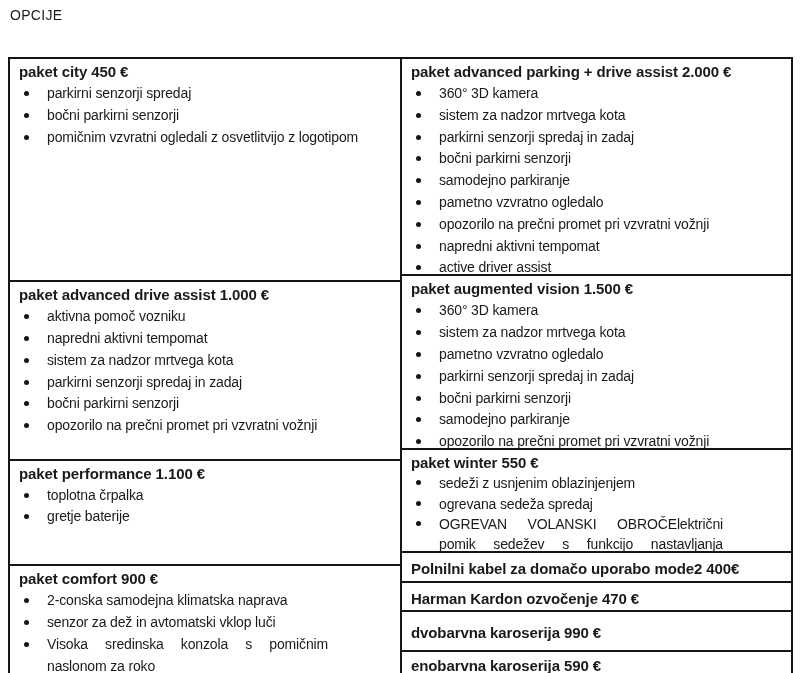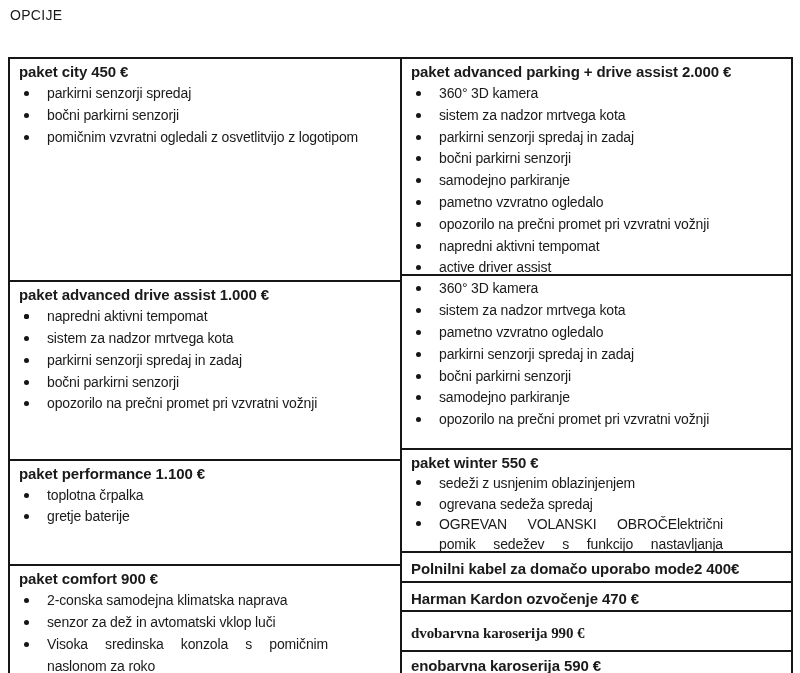--- a/index.html
+++ b/index.html
@@ -32,21 +32,21 @@
     padding: 2px 4px 0 9px;
     background: #ffffff;
   }
   .cell + .cell { border-top: 2px solid #161616; }
   .h-r1 { height: 222px; }
   .h-r2 { height: 179px; }
   .h-r3 { height: 106px; }
   .grow { flex: 1 1 auto; }
   .hs-a { height: 31px; }
   .hs-b { height: 29px; }
-  .hs-c { height: 41px; font-family: Liberation Serif, serif; }
+  .hs-c { height: 41px; }
   .cell-title {
     font-weight: bold;
     font-size: 15px;
     line-height: 22px;
     letter-spacing: -0.1px;
     white-space: nowrap;
   }
   .row-single { display: flex; align-items: center; padding-top: 4px; }
   ul.feats { list-style: none; margin: 0; padding: 0; }
   ul.feats li {
@@ -84,21 +84,21 @@
       <ul class="feats">
         <li><span class="dot"></span><span>parkirni senzorji spredaj</span></li>
         <li><span class="dot"></span><span>bočni parkirni senzorji</span></li>
         <li><span class="dot"></span><span>pomičnim vzvratni ogledali z osvetlitvijo z logotipom</span></li>
       </ul>
     </div>
 
     <div class="cell h-r2">
       <div class="cell-title">paket advanced drive assist 1.000 €</div>
       <ul class="feats">
-        <li><span class="dot"></span></li>
+        <li><span class="dot"></span><span>aktivna pomoč vozniku</span></li>
         <li><span class="dot"></span><span>napredni aktivni tempomat</span></li>
         <li><span class="dot"></span><span>sistem za nadzor mrtvega kota</span></li>
         <li><span class="dot"></span><span>parkirni senzorji spredaj in zadaj</span></li>
         <li><span class="dot"></span><span>bočni parkirni senzorji</span></li>
         <li><span class="dot"></span><span>opozorilo na prečni promet pri vzvratni vožnji</span></li>
       </ul>
     </div>
 
     <div class="cell h-r3">
       <div class="cell-title">paket performance 1.100 €</div>
@@ -130,20 +130,21 @@
         <li><span class="dot"></span><span>bočni parkirni senzorji</span></li>
         <li><span class="dot"></span><span>samodejno parkiranje</span></li>
         <li><span class="dot"></span><span>pametno vzvratno ogledalo</span></li>
         <li><span class="dot"></span><span>opozorilo na prečni promet pri vzvratni vožnji</span></li>
         <li><span class="dot"></span><span>napredni aktivni tempomat</span></li>
         <li><span class="dot"></span><span>active driver assist</span></li>
       </ul>
     </div>
 
     <div class="cell h-r2">
+      <div class="cell-title">paket augmented vision 1.500 €</div>
       <ul class="feats">
         <li><span class="dot"></span><span>360° 3D kamera</span></li>
         <li><span class="dot"></span><span>sistem za nadzor mrtvega kota</span></li>
         <li><span class="dot"></span><span>pametno vzvratno ogledalo</span></li>
         <li><span class="dot"></span><span>parkirni senzorji spredaj in zadaj</span></li>
         <li><span class="dot"></span><span>bočni parkirni senzorji</span></li>
         <li><span class="dot"></span><span>samodejno parkiranje</span></li>
         <li><span class="dot"></span><span>opozorilo na prečni promet pri vzvratni vožnji</span></li>
       </ul>
     </div>

